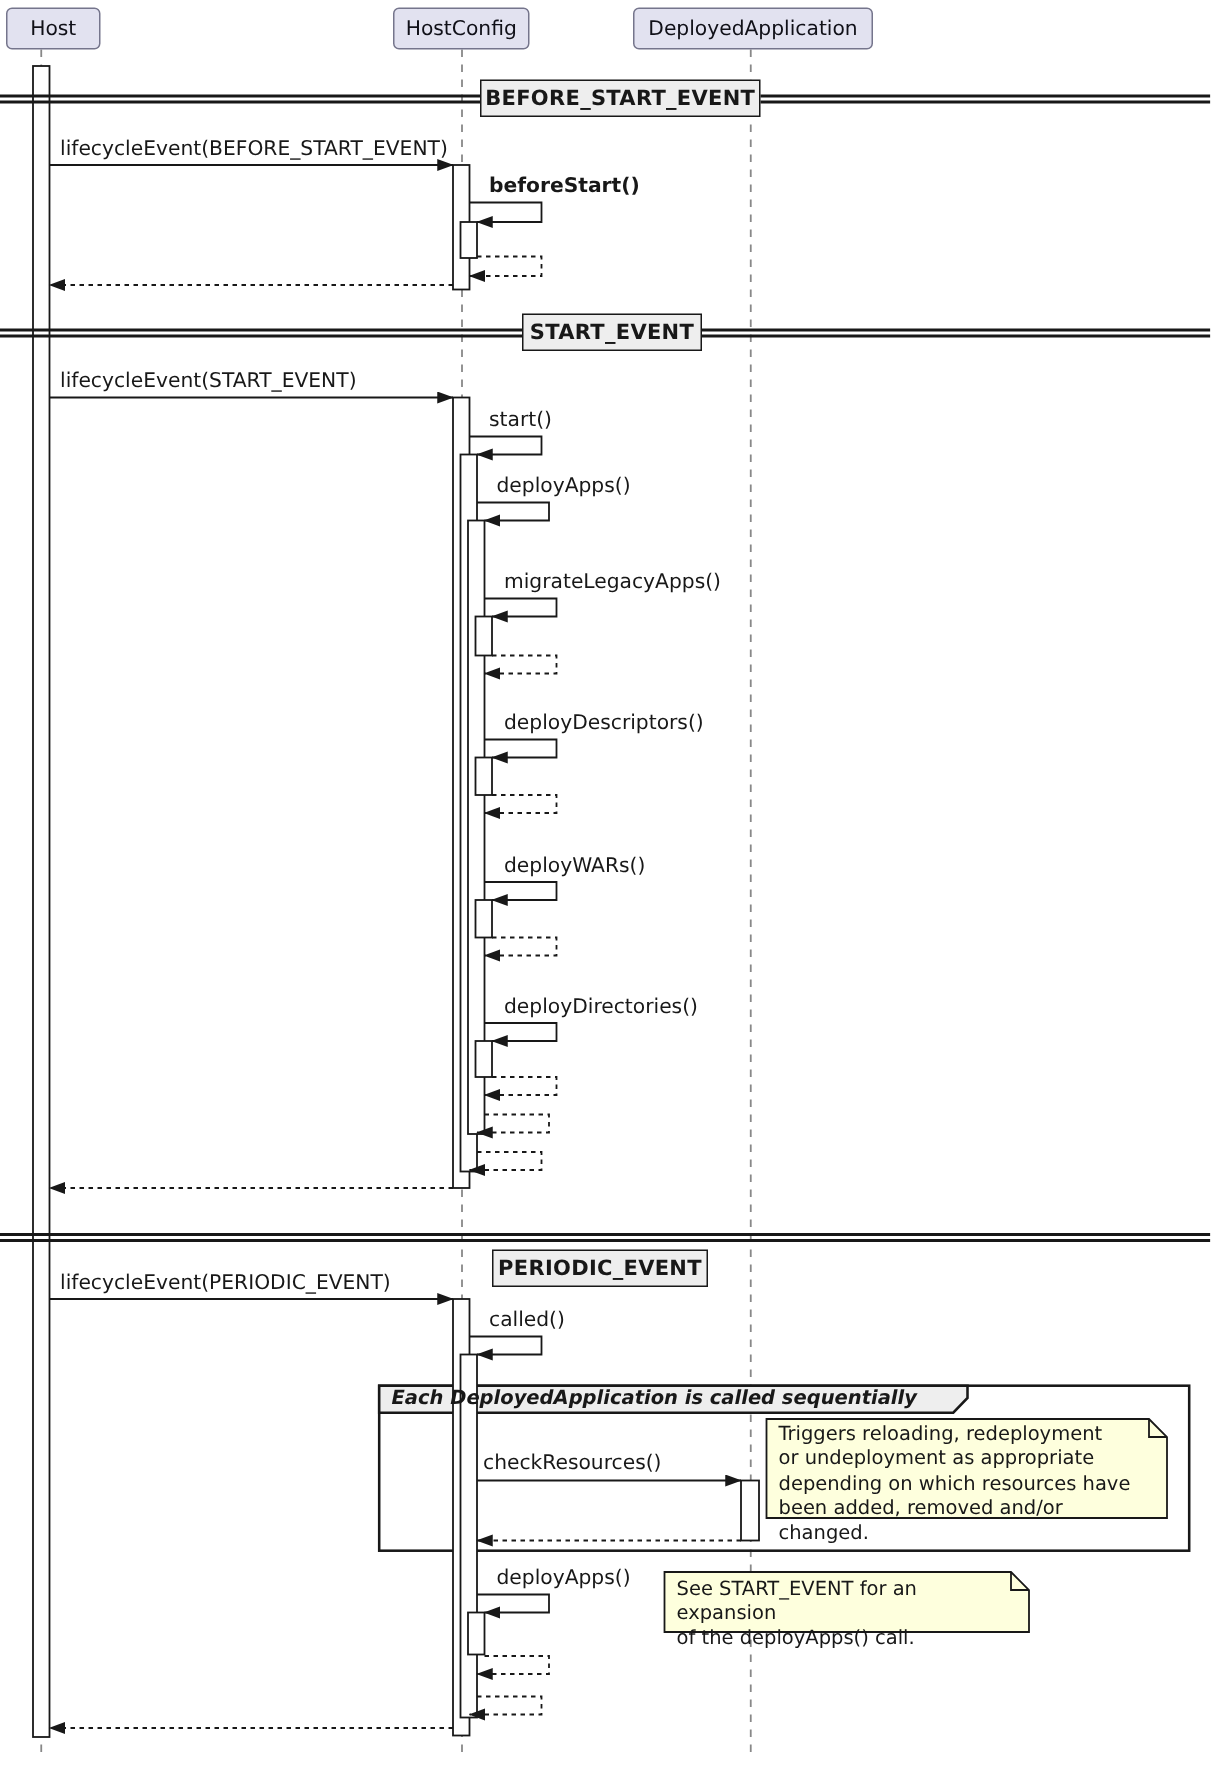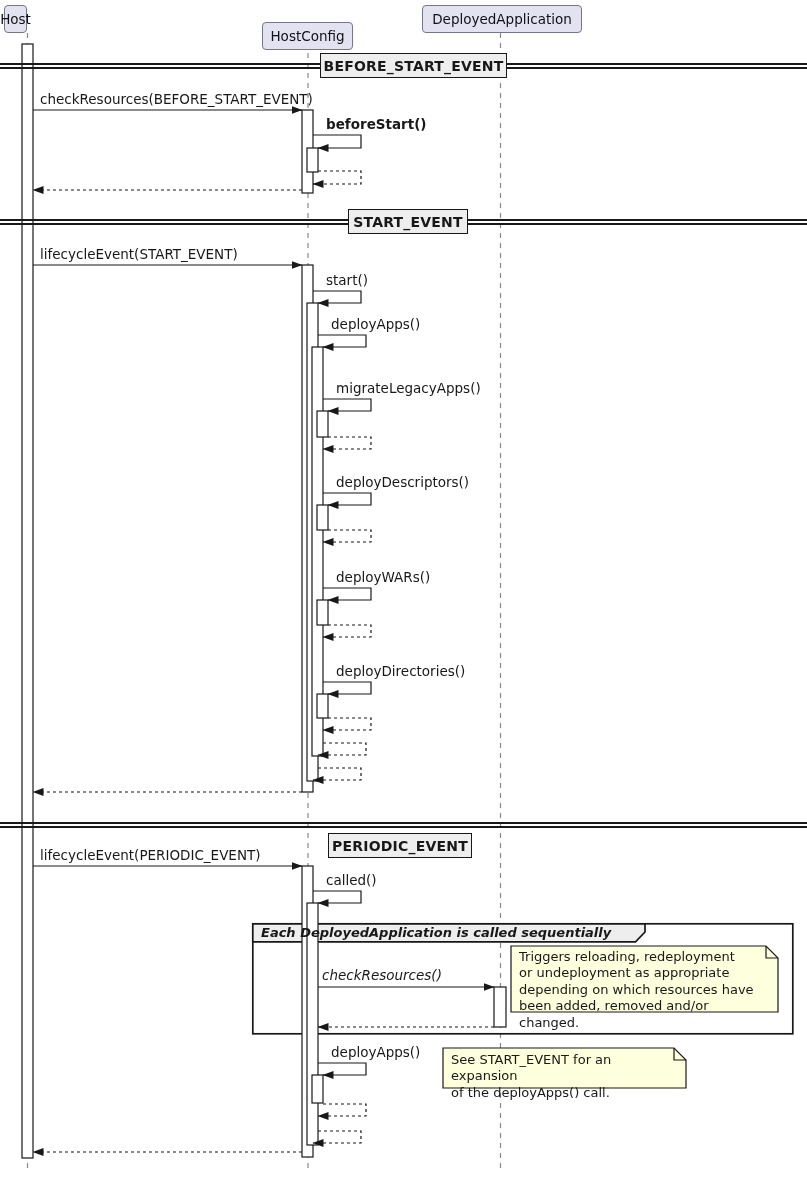--- a/index.html
+++ b/index.html
@@ -110,24 +110,24 @@
     <path d="M323,743 h43 v12 h-48" stroke="#181818" stroke-width="1.2" fill="none" stroke-dasharray="3 3" marker-end="url(#ah)"></path>
     <path d="M318,768 h43 v12 h-48" stroke="#181818" stroke-width="1.2" fill="none" stroke-dasharray="3 3" marker-end="url(#ah)"></path>
 
     <path d="M313,891 h48 v12 h-43" stroke="#181818" stroke-width="1.2" fill="none" marker-end="url(#ah)"></path>
 
     <path d="M318,1063 h48 v12 h-43" stroke="#181818" stroke-width="1.2" fill="none" marker-end="url(#ah)"></path>
     <path d="M323,1104 h43 v12 h-48" stroke="#181818" stroke-width="1.2" fill="none" stroke-dasharray="3 3" marker-end="url(#ah)"></path>
     <path d="M318,1131 h43 v12 h-48" stroke="#181818" stroke-width="1.2" fill="none" stroke-dasharray="3 3" marker-end="url(#ah)"></path>
   </svg>
 
-  <div class="participant" style="left:4px;top:5px;width:23px;">
+  <div class="participant" style="left:4px;top:5px;width:63px;">
     <span>Host</span>
   </div>
-  <div class="participant" style="left:262px;top:22px;width:91px;">
+  <div class="participant" style="left:262px;top:5px;width:91px;">
     <span>HostConfig</span>
   </div>
   <div class="participant" style="left:422px;top:5px;width:160px;">
     <span>DeployedApplication</span>
   </div>
 
   <div>
     <div class="divider-line" style="top:63px;"></div>
     <div class="divider-line" style="top:67px;"></div>
     <div class="divider-box" style="left:308px;top:53px;width:187px;margin-left:12px;">
@@ -142,34 +142,34 @@
     </div>
   </div>
   <div>
     <div class="divider-line" style="top:822px;"></div>
     <div class="divider-line" style="top:826px;"></div>
     <div class="divider-box" style="left:328px;top:812px;width:144px;margin-top:21px;">
       <span>PERIODIC_EVENT</span>
     </div>
   </div>
 
-  <div class="msg-label" style="left:40px;top:91px;">checkResources(BEFORE_START_EVENT)</div>
+  <div class="msg-label" style="left:40px;top:91px;">lifecycleEvent(BEFORE_START_EVENT)</div>
   <div class="msg-label" style="left:326px;top:116px;font-weight:bold;">beforeStart()</div>
 
   <div class="msg-label" style="left:40px;top:246px;">lifecycleEvent(START_EVENT)</div>
   <div class="msg-label" style="left:326px;top:272px;">start()</div>
   <div class="msg-label" style="left:331px;top:316px;">deployApps()</div>
   <div class="msg-label" style="left:336px;top:380px;">migrateLegacyApps()</div>
   <div class="msg-label" style="left:336px;top:474px;">deployDescriptors()</div>
   <div class="msg-label" style="left:336px;top:569px;">deployWARs()</div>
   <div class="msg-label" style="left:336px;top:663px;">deployDirectories()</div>
 
   <div class="msg-label" style="left:40px;top:847px;">lifecycleEvent(PERIODIC_EVENT)</div>
   <div class="msg-label" style="left:326px;top:872px;">called()</div>
-  <div class="msg-label" style="left:322px;top:967px;font-style:italic;">checkResources()</div>
+  <div class="msg-label" style="left:322px;top:967px;">checkResources()</div>
   <div class="msg-label" style="left:331px;top:1044px;">deployApps()</div>
 
   <div class="group-label">Each DeployedApplication is called sequentially</div>
 
   <div class="note-text" style="left:519px;top:949px;width:252px;">Triggers reloading, redeployment
 or undeployment as appropriate
 depending on which resources have
 been added, removed and/or changed.</div>
   <div class="note-text" style="left:451px;top:1052px;width:228px;">See START_EVENT for an expansion
 of the deployApps() call.</div>

